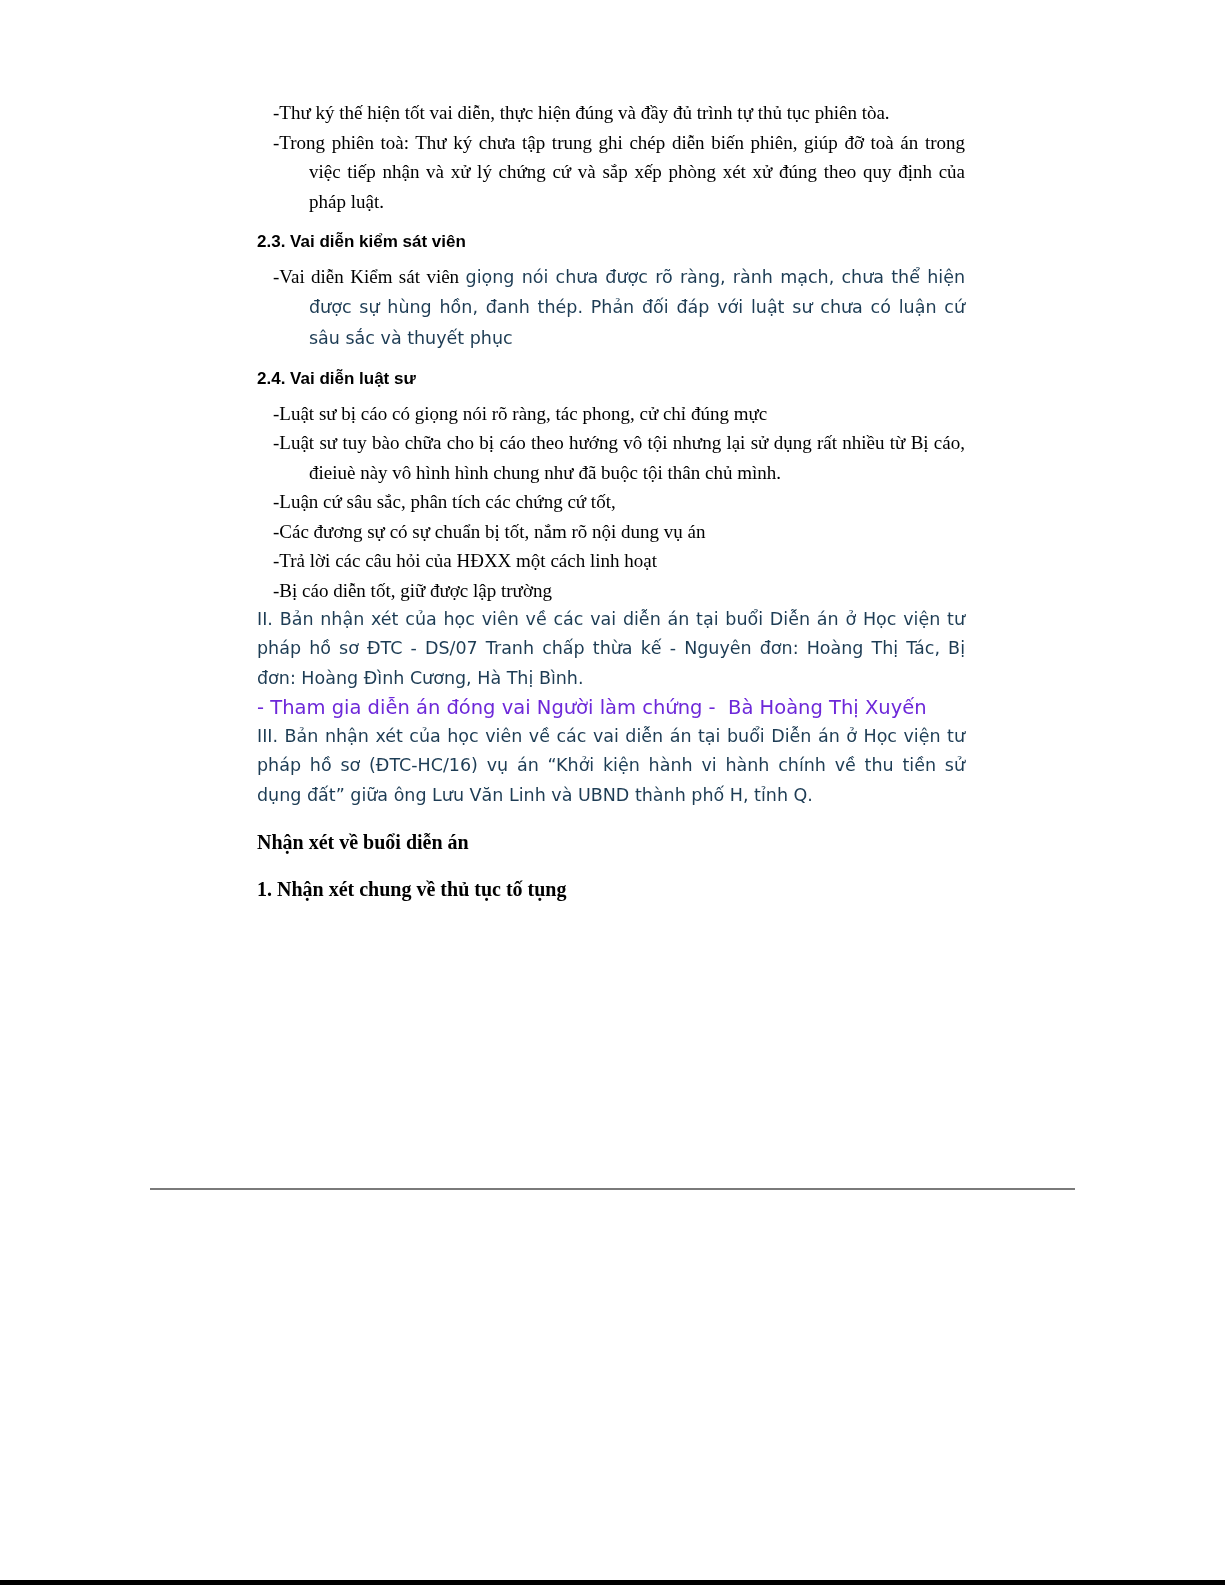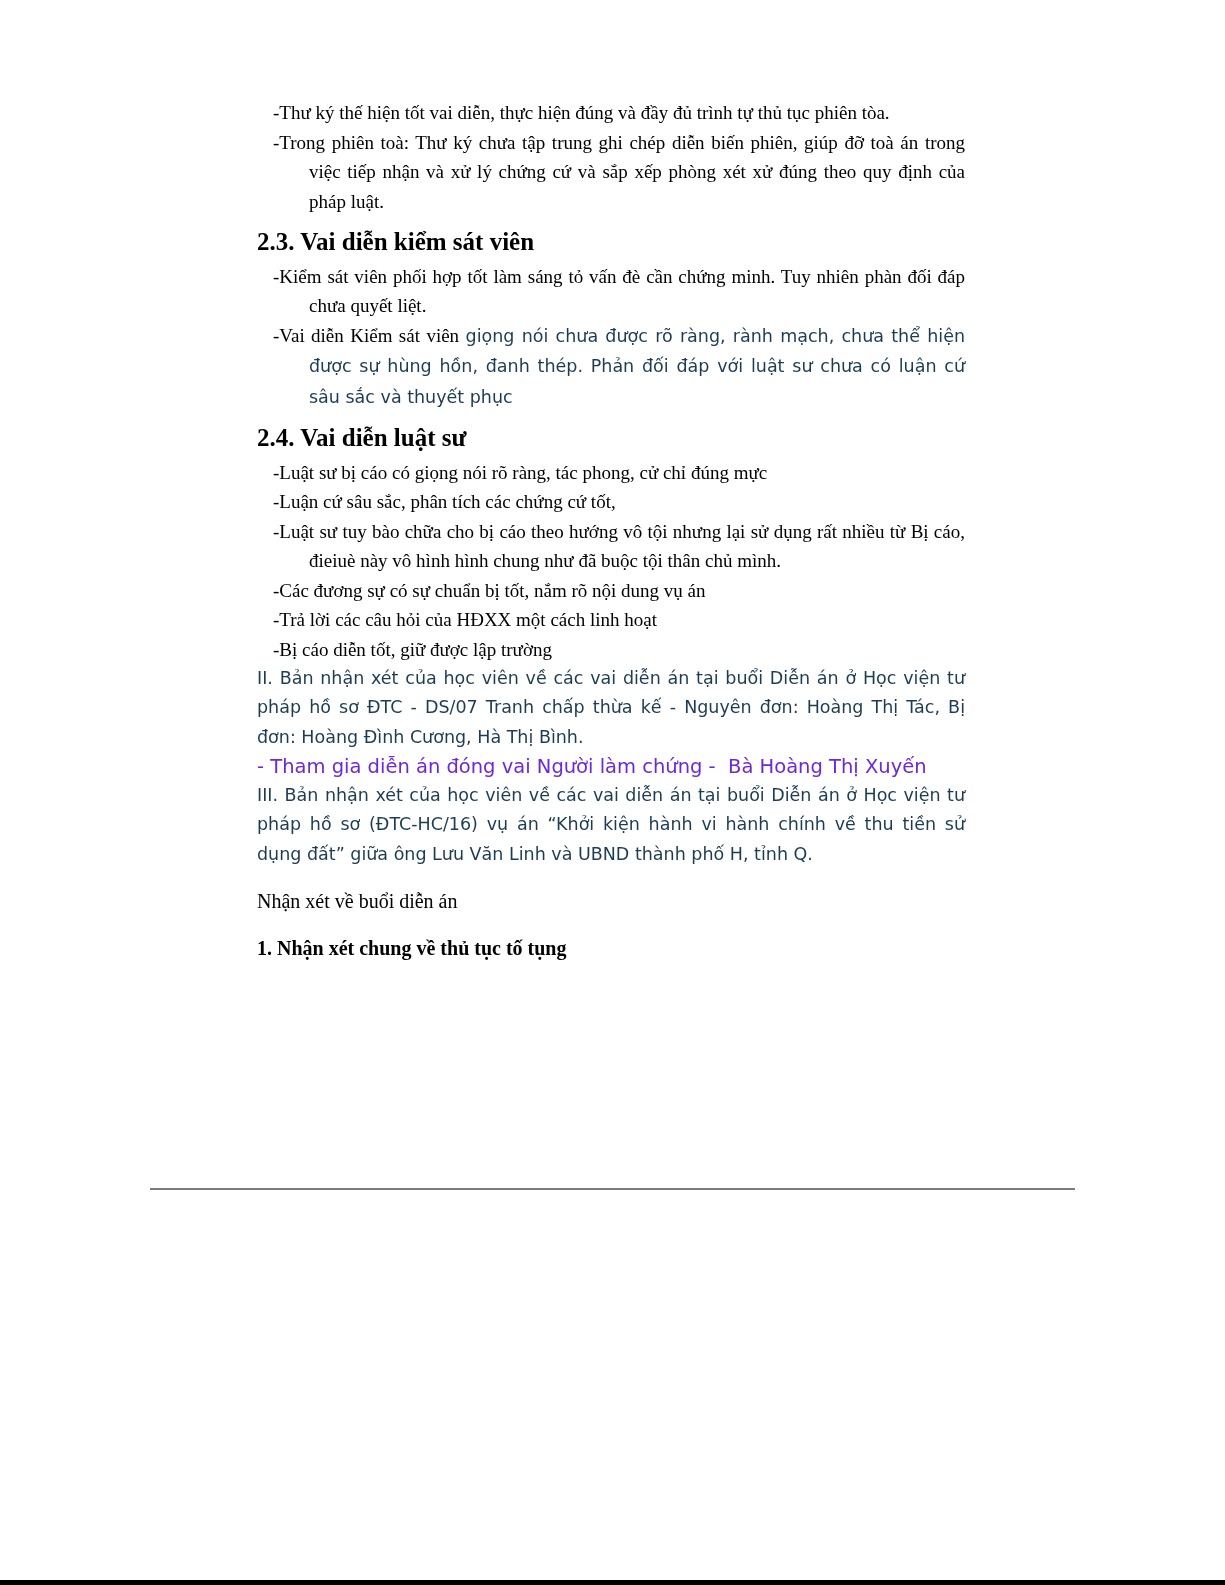--- a/index.html
+++ b/index.html
@@ -25,23 +25,23 @@
     font-size: 19px;
     line-height: 29.5px;
     text-align: justify;
     color: #000000;
   }
   .bullet {
     padding-left: 52px;
     text-indent: -36px;
   }
   .sec-heading {
-    font-family: Liberation Serif, serif;
+    font-family: Liberation Sans, sans-serif;
     font-weight: bold;
-    font-size: 25px;
+    font-size: 17px;
     line-height: 29.5px;
     margin: 11px 0 5px 0;
     text-align: left;
   }
   .teal-para {
     font-family: "DejaVu Sans", sans-serif;
     font-size: 17.5px;
     line-height: 29.3px;
     color: #1d3c54;
     text-align: justify;
@@ -56,21 +56,21 @@
     white-space: pre-wrap;
     margin-top: 14px;
   }
   .mixed-sans {
     font-family: "DejaVu Sans", sans-serif;
     font-size: 17.5px;
     color: #1d3c54;
   }
   .closing-heading {
     font-family: "Liberation Serif", serif;
-    font-weight: normal;
+    font-weight: bold;
     font-size: 20px;
     line-height: 29.5px;
     margin-top: 18px;
     text-align: left;
   }
   .numbered-heading {
     font-family: "Liberation Serif", serif;
     font-weight: bold;
     font-size: 20px;
     line-height: 29.5px;
@@ -102,30 +102,29 @@
   <div class="content">
 
     <div class="group">
       <p class="serif-body bullet">-Thư ký thế hiện tốt vai diễn, thực hiện đúng và đầy đủ trình tự thủ tục phiên tòa.</p>
       <p class="serif-body bullet">-Trong phiên toà: Thư ký chưa tập trung ghi chép diễn biến phiên, giúp đỡ toà án trong việc tiếp nhận và xử lý chứng cứ và sắp xếp phòng xét xử đúng theo quy định của pháp luật.</p>
     </div>
 
     <h2 class="sec-heading">2.3. Vai diễn kiểm sát viên</h2>
 
     <div class="group">
-      <p class="serif-body bullet">-Kiểm sát viên phối hợp tốt làm sáng tỏ vấn đè cần chứng minh. Tuy nhiên phàn đối đáp chưa quyết liệt.</p>
       <p class="serif-body bullet"><span>-Vai diễn Kiểm sát viên </span><span class="mixed-sans">giọng nói chưa được rõ ràng, rành mạch, chưa thể hiện được sự hùng hồn, đanh thép. Phản đối đáp với luật sư chưa có luận cứ sâu sắc và thuyết phục</span></p>
     </div>
 
     <h2 class="sec-heading">2.4. Vai diễn luật sư</h2>
 
     <div class="group">
       <p class="serif-body bullet">-Luật sư bị cáo có giọng nói rõ ràng, tác phong, cử chỉ đúng mực</p>
+      <p class="serif-body bullet">-Luật sư tuy bào chữa cho bị cáo theo hướng vô tội nhưng lại sử dụng rất nhiều từ Bị cáo, đieiuè này vô hình hình chung như đã buộc tội thân chủ mình.</p>
       <p class="serif-body bullet">-Luận cứ sâu sắc, phân tích các chứng cứ tốt,</p>
-      <p class="serif-body bullet">-Luật sư tuy bào chữa cho bị cáo theo hướng vô tội nhưng lại sử dụng rất nhiều từ Bị cáo, đieiuè này vô hình hình chung như đã buộc tội thân chủ mình.</p>
     </div>
 
 
     <div class="group">
       <p class="serif-body bullet">-Các đương sự có sự chuẩn bị tốt, nắm rõ nội dung vụ án</p>
       <p class="serif-body bullet">-Trả lời các câu hỏi của HĐXX một cách linh hoạt</p>
       <p class="serif-body bullet">-Bị cáo diễn tốt, giữ được lập trường</p>
     </div>
 
     <p class="teal-para">II. Bản nhận xét của học viên về các vai diễn án tại buổi Diễn án ở Học viện tư pháp hồ sơ ĐTC - DS/07 Tranh chấp thừa kế - Nguyên đơn: Hoàng Thị Tác, Bị đơn: Hoàng Đình Cương, Hà Thị Bình.</p>

